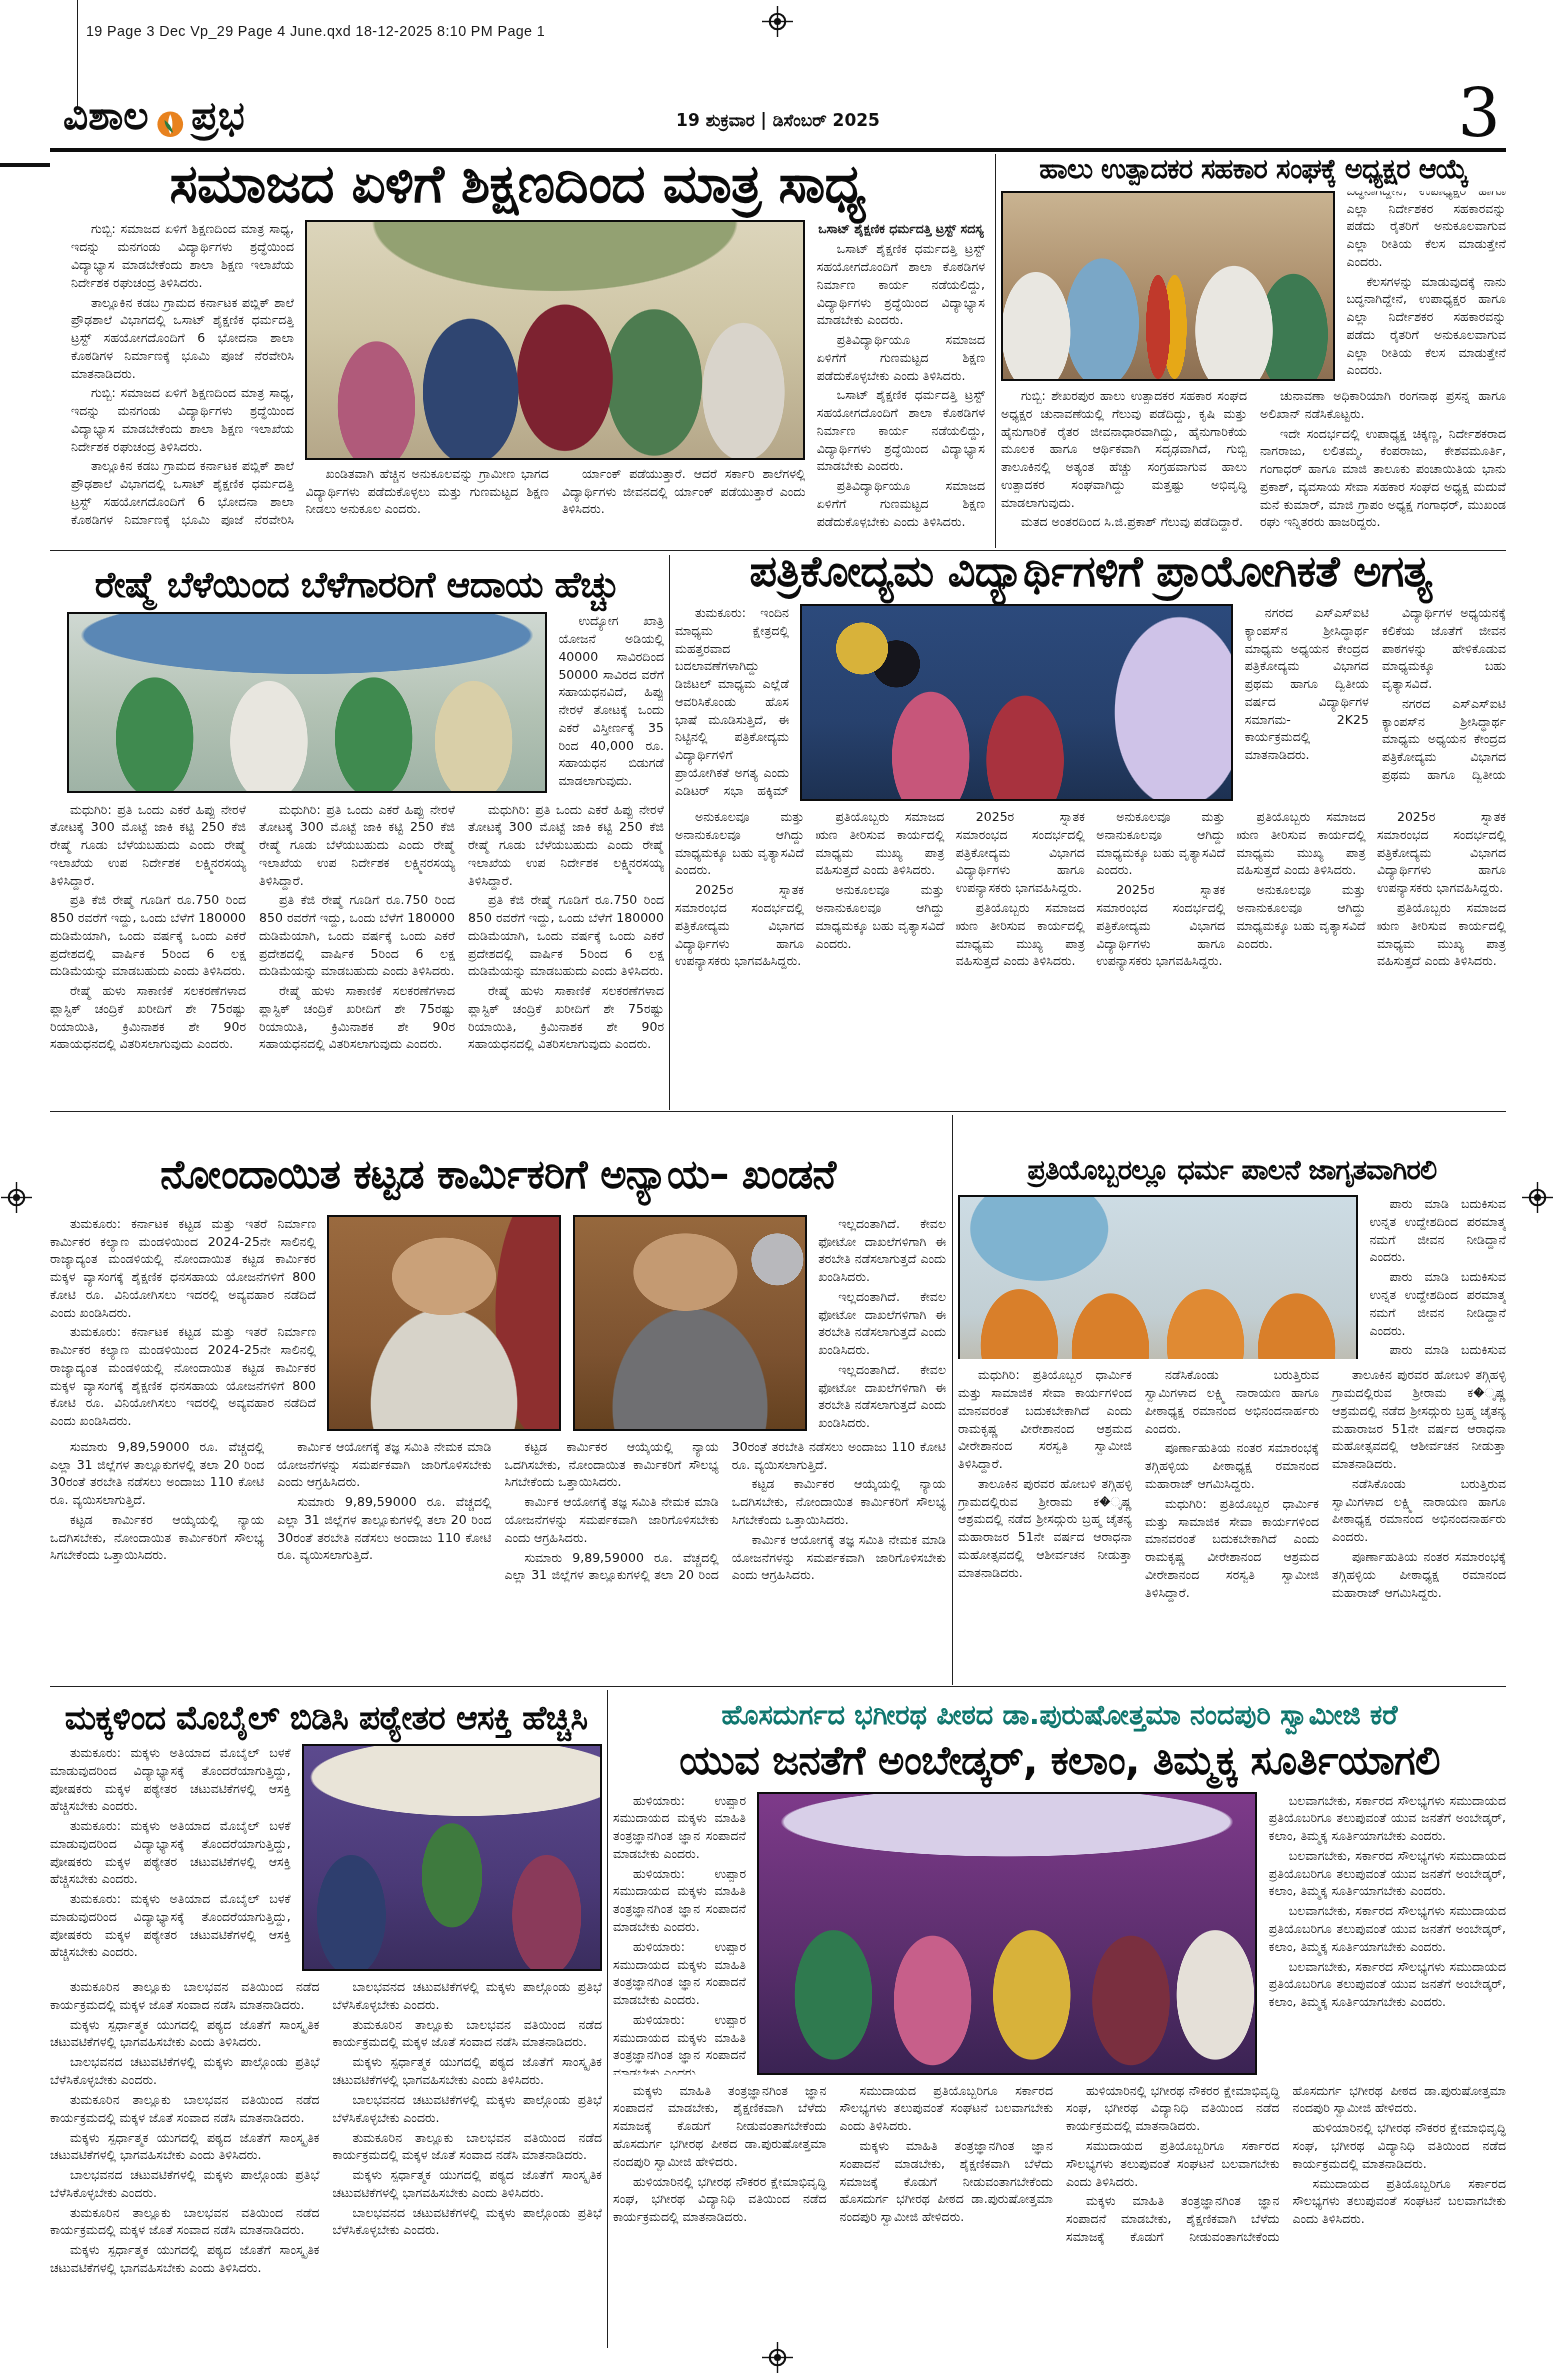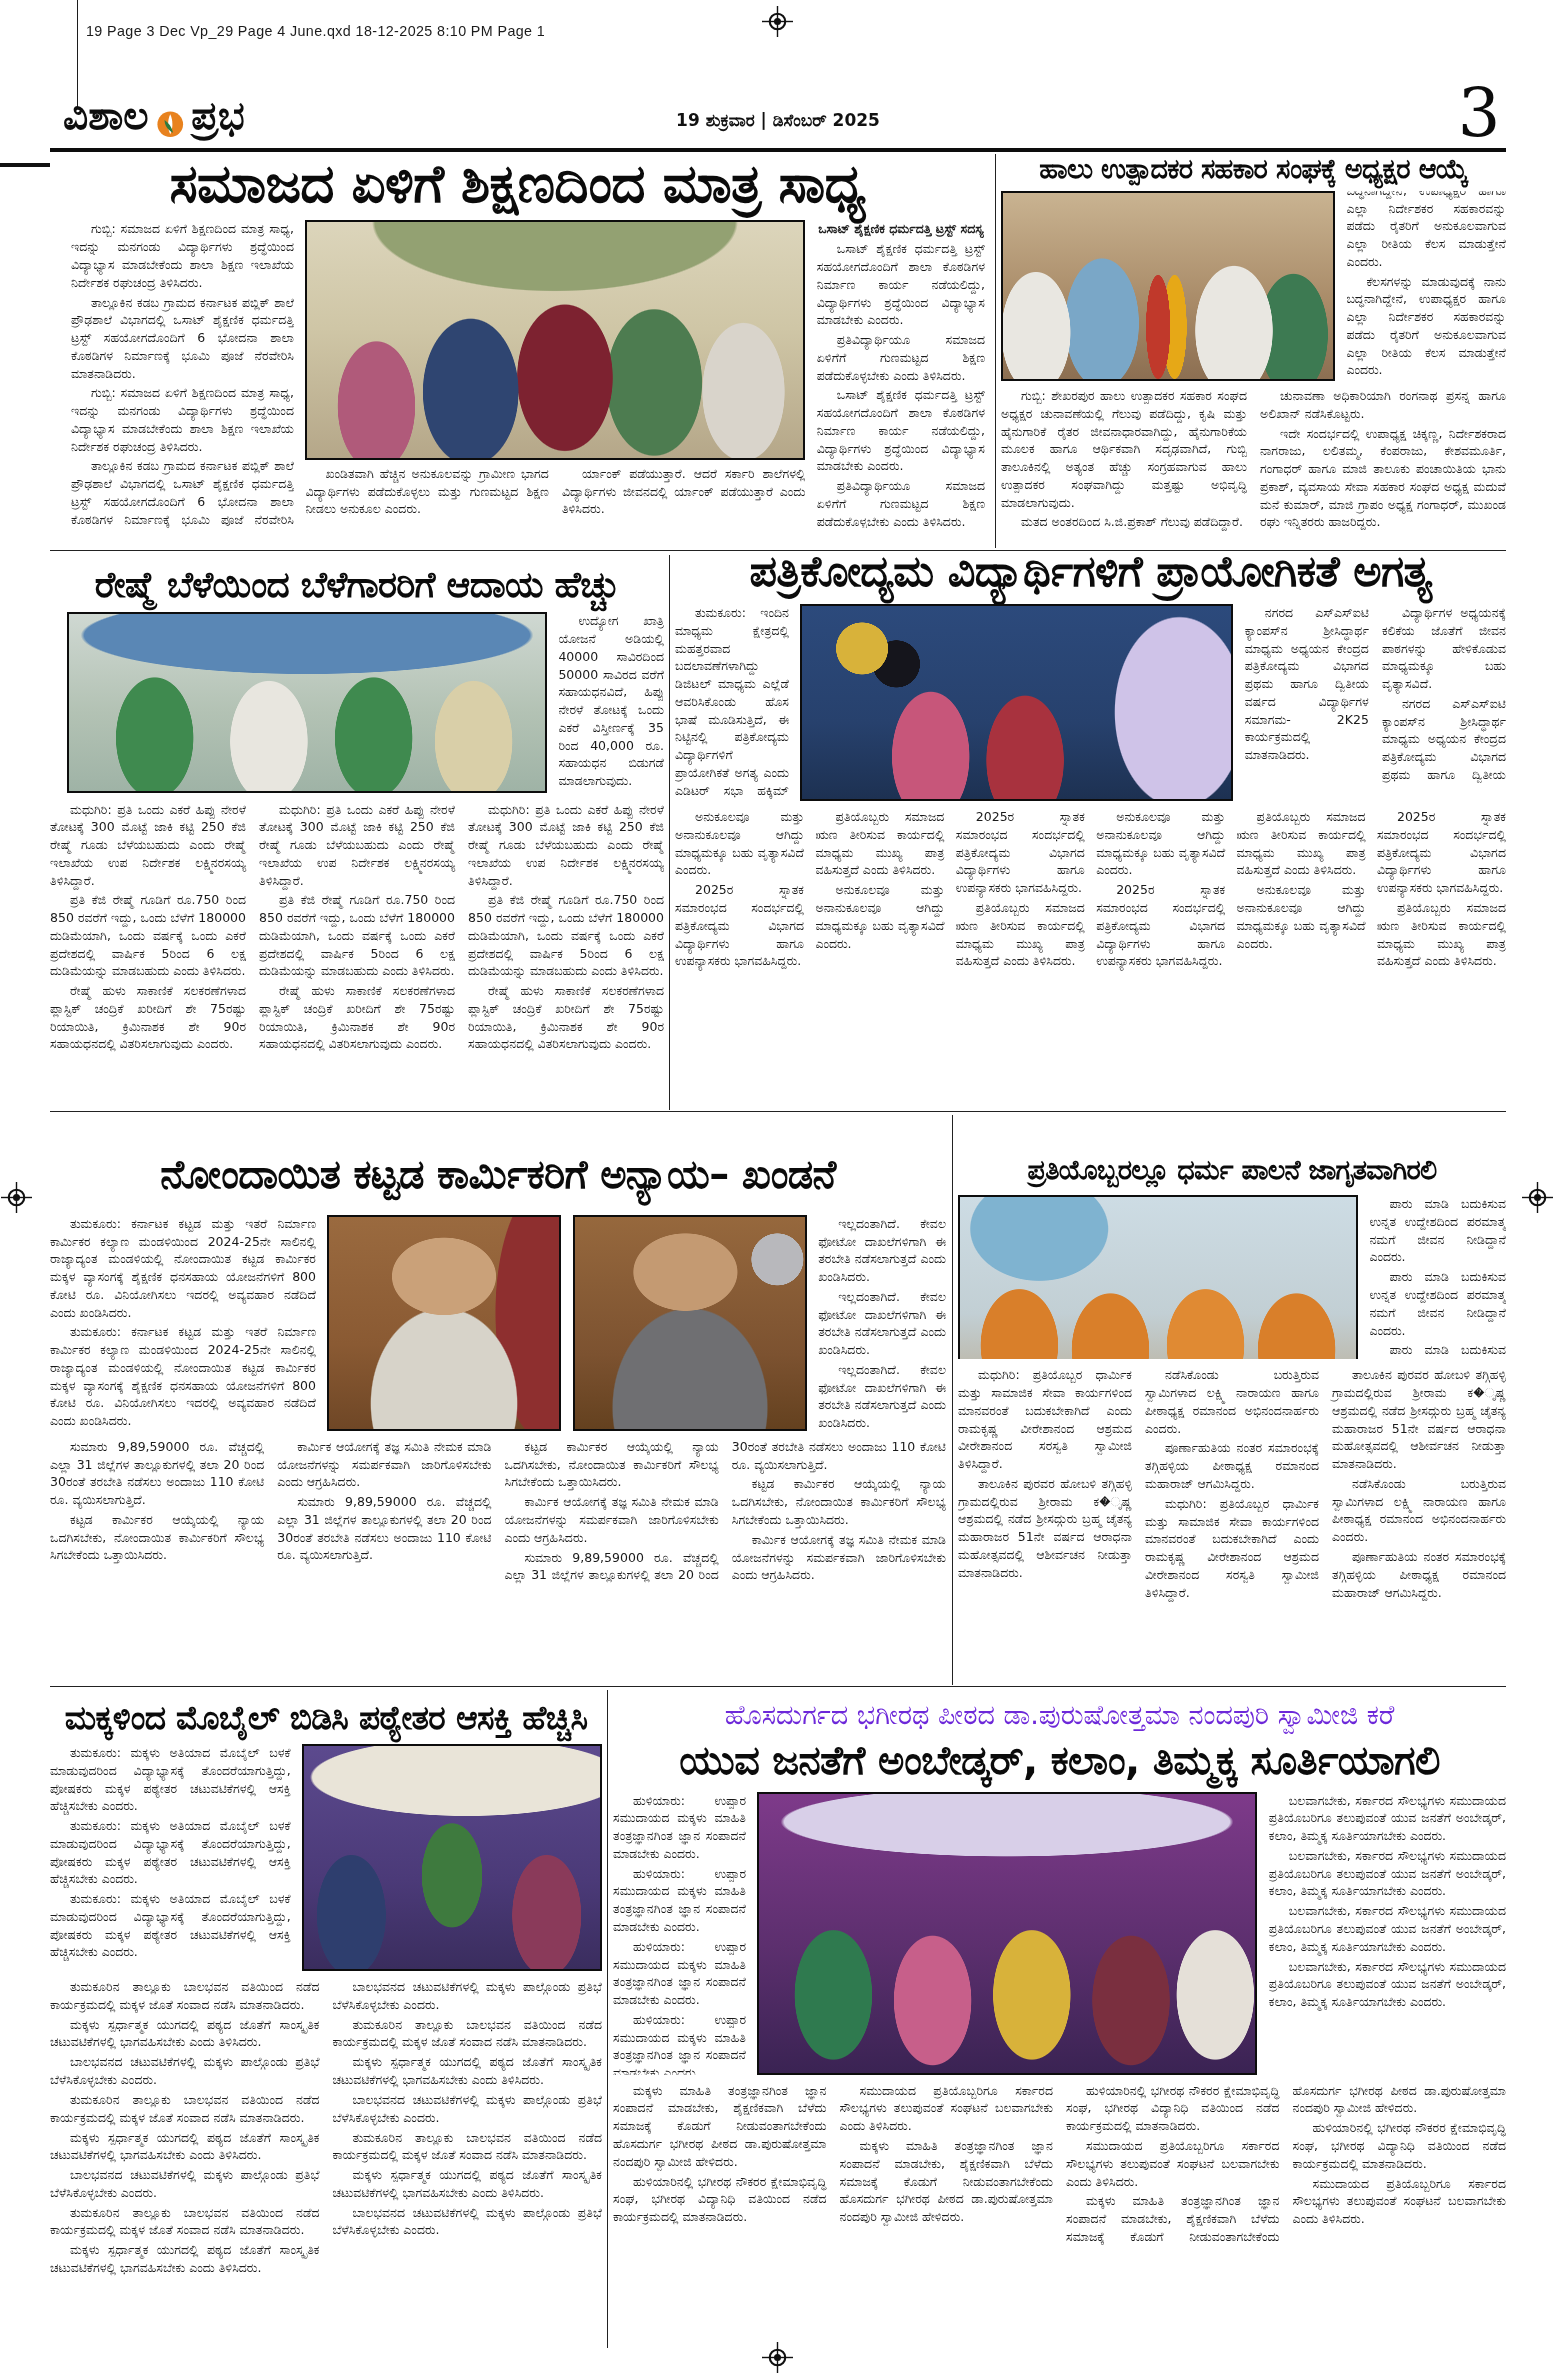--- a/index.html
+++ b/index.html
@@ -19,21 +19,21 @@
   .emblem{width:28.5px;height:28.5px;display:inline-block;}
   .dateline{position:absolute;left:0;right:0;top:18.6px;text-align:center;font-weight:bold;font-size:17px;color:#111;}
   .pagenum{position:absolute;right:5.7px;top:-11.4px;font:400 67px "DejaVu Serif",serif;color:#0c0c0c;line-height:1;}
   .rule-thick{position:absolute;left:50px;top:148px;width:1456px;height:4.3px;background:#0d0d0d;}
   .hrule{position:absolute;left:50px;width:1456px;height:1.4px;background:#222;}
   .vdiv{position:absolute;width:1.4px;background:#222;}
 
   
   .art{position:absolute;overflow:hidden;}
   .hl{font-weight:800;text-align:center;color:#0b0b0b;letter-spacing:-0.7px;line-height:1.12;}
-  .kicker{font-weight:400;text-align:center;color:#6d28d9;line-height:1.15;}
+  .kicker{font-weight:700;text-align:center;color:#0f766e;line-height:1.15;}
   .row{display:flex;gap:11.4px;overflow:hidden;}
   .col{overflow:hidden;}
   .bp{font-size:12.5px;line-height:1.42;text-align:justify;text-indent:20px;margin:0 0 2.1px 0;color:#1a1a1a;word-break:break-word;}
   .lead-bold{font-weight:bold;text-indent:0;text-align:center;}
   .cols2{column-count:2;column-gap:13px;overflow:hidden;}
   .cols3{column-count:3;column-gap:13px;overflow:hidden;}
   .cols4{column-count:4;column-gap:13px;overflow:hidden;}
   .cols6{column-count:6;column-gap:11.4px;overflow:hidden;}
 
   

